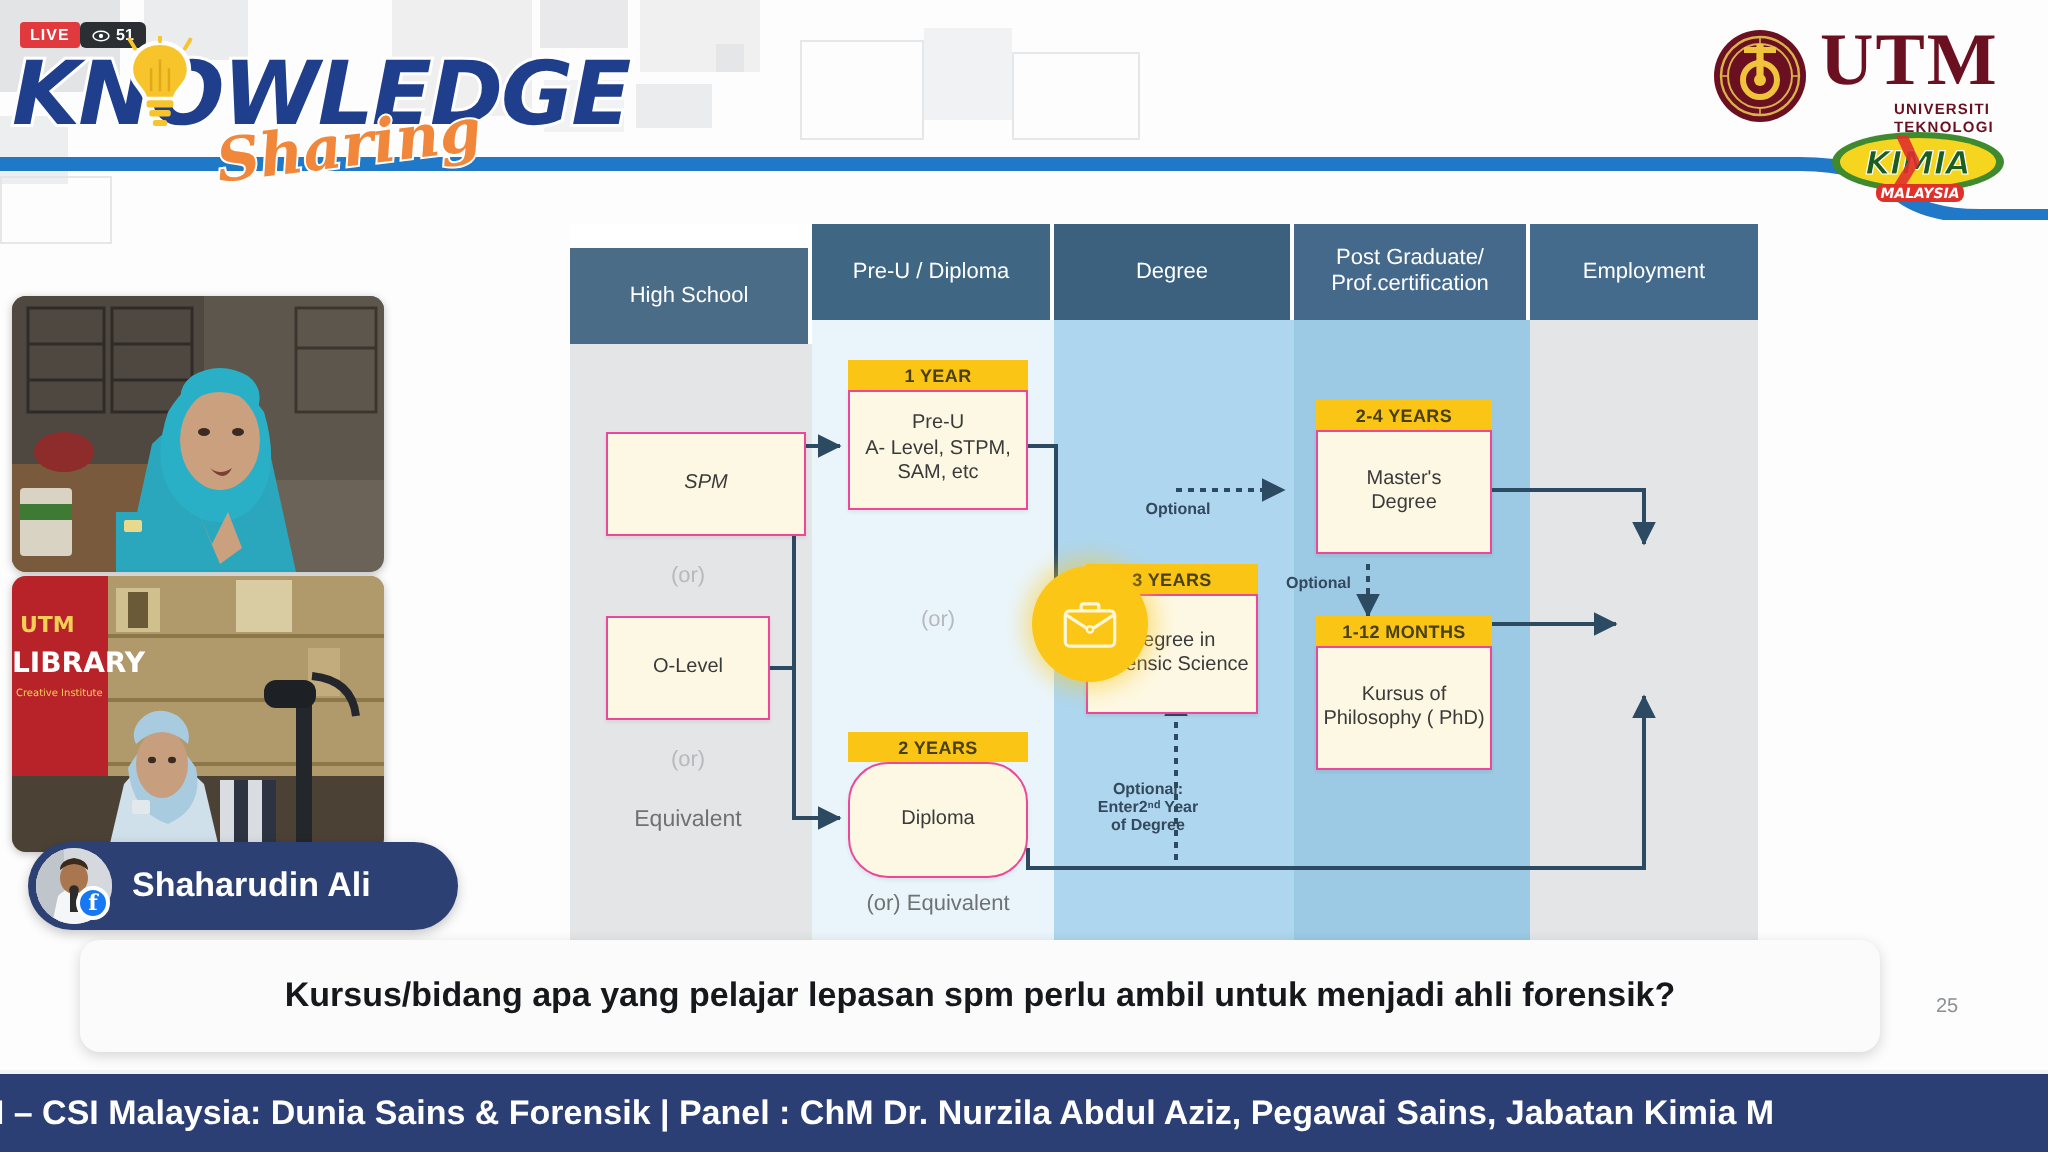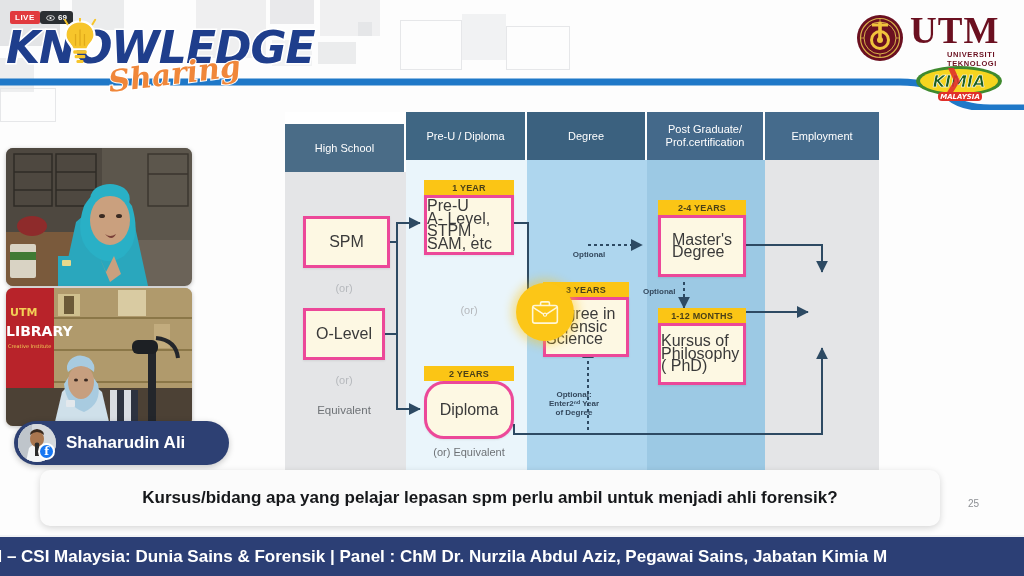--- a/index.html
+++ b/index.html
@@ -86,23 +86,23 @@
   }
   .col-band{ position:absolute; top:48px; bottom:0; }
   .col-head{
     position:absolute; top:0; height:48px;
     display:flex; align-items:center; justify-content:center; text-align:center;
     color:#ffffff; font-size:11px; line-height:13px;
     border-right:2px solid #ffffff;
   }
   .fc-box{
     position:absolute; background:#fdf8e3;
-    border:3px solid #ec4899;
-    display:flex; align-items:center; justify-content:center; 
-    color:#3a3a3a; font-size:16px; line-height:12.5px;
+    border:1px solid #ec4899;
+    display:flex; align-items:center; justify-content:center; text-align:center;
+    color:#3a3a3a; font-size:10px; line-height:12.5px;
     box-shadow:0 1px 2px rgba(0,0,0,.08);
   }
   .fc-cap{
     position:absolute; background:#fbc515; color:#4a4018;
     font-size:9px; font-weight:bold; letter-spacing:.2px;
     display:flex; align-items:center; justify-content:center;
   }
   .or-label{
     position:absolute; color:#b6b9bd; font-size:11px; text-align:center;
   }
@@ -208,21 +208,21 @@
   <path d="M -10 82 L 900 82 Q 932 82 948 96 Q 962 108 990 108 L 1034 108" fill="none" stroke="#1f78c8" stroke-width="7"></path>
 </svg>
 
 <div id="ks-logo">
   <div id="live-badge">LIVE</div>
   <div id="viewer-pill">
     <svg class="eye" viewBox="0 0 16 10">
       <ellipse cx="8" cy="5" rx="7" ry="4.2" fill="none" stroke="#fff" stroke-width="1.4"></ellipse>
       <circle cx="8" cy="5" r="1.9" fill="#fff"></circle>
     </svg>
-    <span>69</span>
+    <span>51</span>
   </div>
 
   <div id="ks-word"><span>KNOWLEDGE</span></div>
 
   <svg id="ks-bulb" viewBox="0 0 40 56">
     <g stroke="#ffffff" stroke-width="3" fill="none">
       <path d="M20 4 C10 4 4 11 4 19 C4 26 10 29 12 35 L28 35 C30 29 36 26 36 19 C36 11 30 4 20 4 Z"></path>
     </g>
     <path d="M20 5 C10.5 5 5 11.5 5 19 C5 25.5 11 28.5 12.8 34 L27.2 34 C29 28.5 35 25.5 35 19 C35 11.5 29.5 5 20 5 Z" fill="#f7c52b"></path>
     <rect x="12.5" y="36" width="15" height="4" rx="1.4" fill="#f7c52b"></rect>
@@ -315,21 +315,21 @@
       <path d="M461 133 L537 133 L537 160" marker-end="url(#ah)"></path>
 
       <path d="M399 170 L399 196" stroke-dasharray="3,3" marker-end="url(#ah)"></path>
 
       <path d="M461 200 L523 200" marker-end="url(#ah)"></path>
 
       <path d="M303 318 L303 235" stroke-dasharray="3,3" marker-end="url(#ah)"></path>
     </g>
   </svg>
 
-  <div class="fc-box" style="left:18px;top:104px;width:87px;height:52px;">
+  <div class="fc-box" style="left:18px;top:104px;width:100px;height:52px;font-style:italic;">
     <span>SPM</span>
   </div>
   <div class="or-label" style="left:18px;top:170px;width:82px;">(or)</div>
   <div class="fc-box" style="left:18px;top:196px;width:82px;height:52px;">
     <span>O-Level</span>
   </div>
   <div class="or-label" style="left:18px;top:262px;width:82px;">(or)</div>
   <div class="plain-label" style="left:18px;top:292px;width:82px;">Equivalent</div>
 
   <div class="fc-cap" style="left:139px;top:68px;width:90px;height:15px;">1 YEAR</div>

